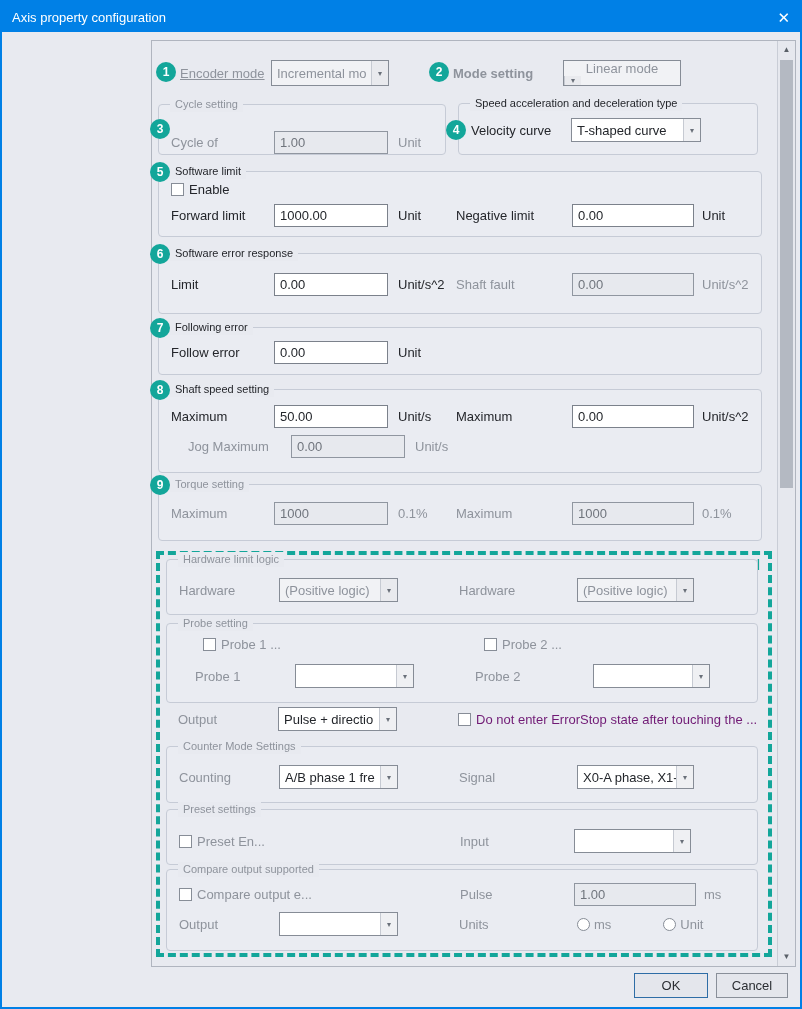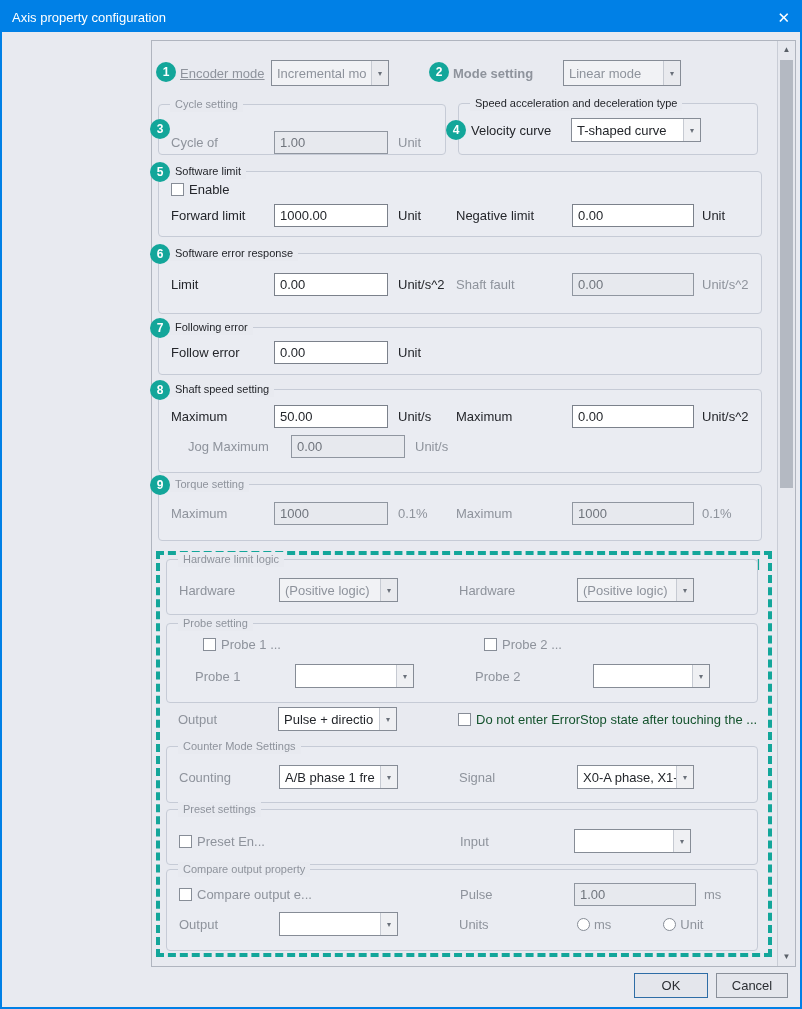--- a/index.html
+++ b/index.html
@@ -17,21 +17,21 @@
   .sb-up{top:1px;} .sb-dn{bottom:1px;}
   .sb-th{position:absolute;left:2px;right:2px;top:19px;height:428px;background:#b4b9c2;}
   
   .grp{position:absolute;border:1px solid #c6cbd6;border-radius:4px;background:#eaecf2;}
   .lg{position:absolute;top:-8px;left:11px;background:#e8eaf0;padding:0 5px;font-size:11px;line-height:15px;color:#24262b;white-space:nowrap;}
   .lg.gray{color:#8e939c;}
   .nm{position:absolute;width:20px;height:20px;background:#13A69A;border-radius:50%;color:#fff;font-size:12px;font-weight:bold;text-align:center;line-height:20px;z-index:3;}
   .frow{position:absolute;display:flex;align-items:center;height:24px;font-size:13px;}
   .lb{color:#24262b;white-space:nowrap;}
   .gray{color:#8e939c;}
-  .dkgray{color:#14532d;}
+  .dkgray{color:#701a75;}
   .lbA{width:103px;} .unA{width:58px;margin-left:10px;} .lbB{width:116px;} .unB{margin-left:8px;}
   .dlbA{width:100px;} .dlbB{width:118px;margin-left:61px;} .dlbP{width:114px;} .dhalf{width:281px;display:flex;align-items:center;}
   
   .inp{width:114px;height:23px;border:1px solid #7b818b;background:#fff;font-size:13px;padding:0 5px;box-sizing:border-box;color:#23262b;font-family:inherit;flex:none;}
   .inp.w2{width:122px;}
   .inp.dis{background:#e7e9ee;border-color:#9096a0;color:#70757d;}
   
   .dd{height:26px;background:#fff;border:1px solid #868c96;display:flex;align-items:center;box-sizing:border-box;flex:none;}
   .dd.abs{position:absolute;}
   .dd.inr{height:24px;}
@@ -65,21 +65,21 @@
   <div class="main">
 
     <span class="nm" style="left:4px;top:21px;">1</span>
     <span class="lbl-el gray" style="left:28px;top:25px;text-decoration:underline;">Encoder mode</span>
     <div class="dd dis abs" style="left:119px;top:19px;width:118px;">
       <span class="dd-t">Incremental mo</span>
       <span class="dd-a">▾</span>
     </div>
     <span class="nm" style="left:277px;top:21px;">2</span>
     <span class="lbl-el gray" style="left:301px;top:25px;font-weight:bold;">Mode setting</span>
-    <div class="dd dis abs" style="left:411px;top:19px;width:118px;">
+    <div class="dd dis abs" style="left:411px;top:19px;width:118px;flex-direction:column;">
       <span class="dd-t">Linear mode</span>
       <span class="dd-a">▾</span>
     </div>
 
     <div class="grp" style="left:6px;top:63px;width:286px;height:49px;">
       <span class="lg gray">Cycle setting</span>
       <span class="nm" style="left:-9px;top:14px;">3</span>
       <div class="frow" style="left:12px;top:13px;margin-top:12px;">
         <span class="lb gray lbA">Cycle of</span>
         <input class="inp dis" value="1.00" style="">
@@ -248,21 +248,21 @@
           </span>
           <span class="lb gray dlbP">Input</span>
           <div class="dd inr w117">
             <span class="dd-t"></span>
             <span class="dd-a">▾</span>
           </div>
         </div>
       </div>
 
       <div class="dgrp" style="left:6px;top:314px;width:590px;height:80px;">
-        <span class="lg gray">Compare output property</span>
+        <span class="lg gray">Compare output supported</span>
         <div class="frow" style="left:12px;top:12px;">
           <span class="dhalf">
             <span class="cb"></span>
             <span class="lb gray">Compare output e...</span>
           </span>
           <span class="lb gray dlbP">Pulse</span>
           <input class="inp w2 dis" value="1.00" style="">
           <span class="lb gray unB">ms</span>
         </div>
         <div class="frow" style="left:12px;top:42px;">

